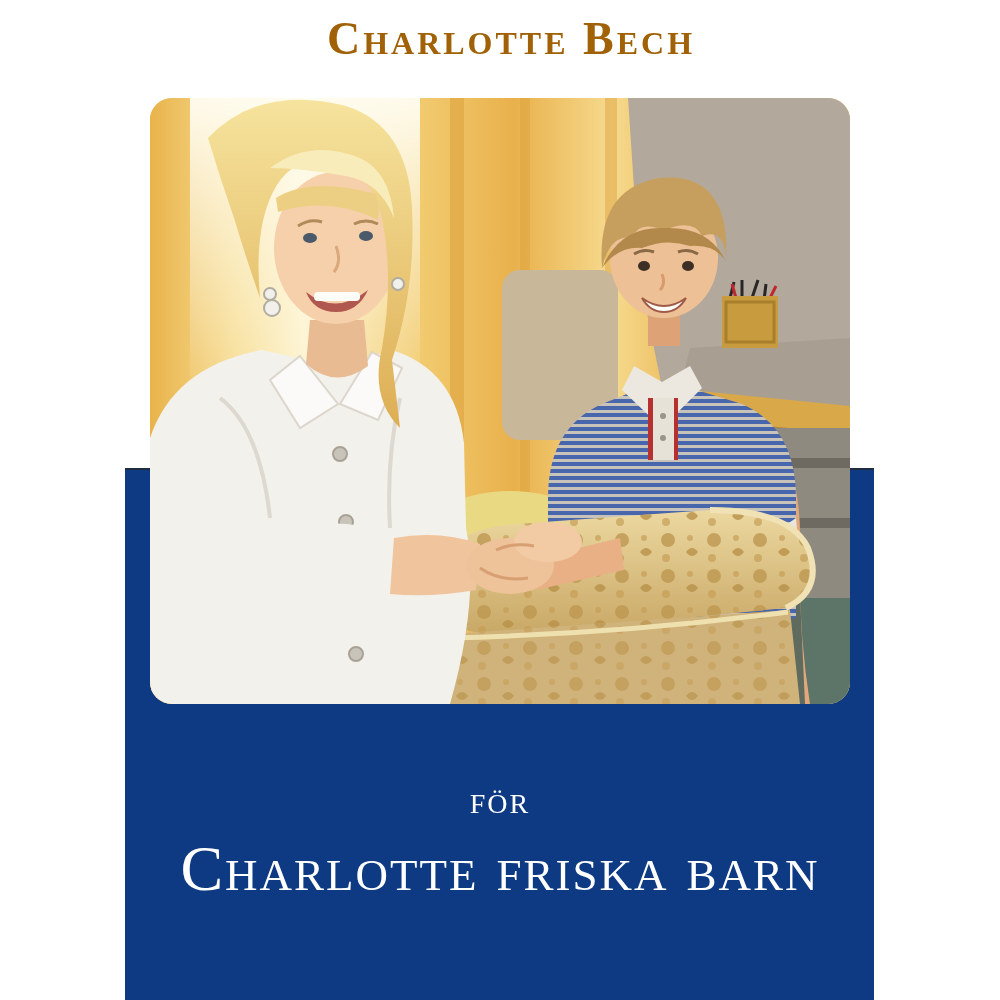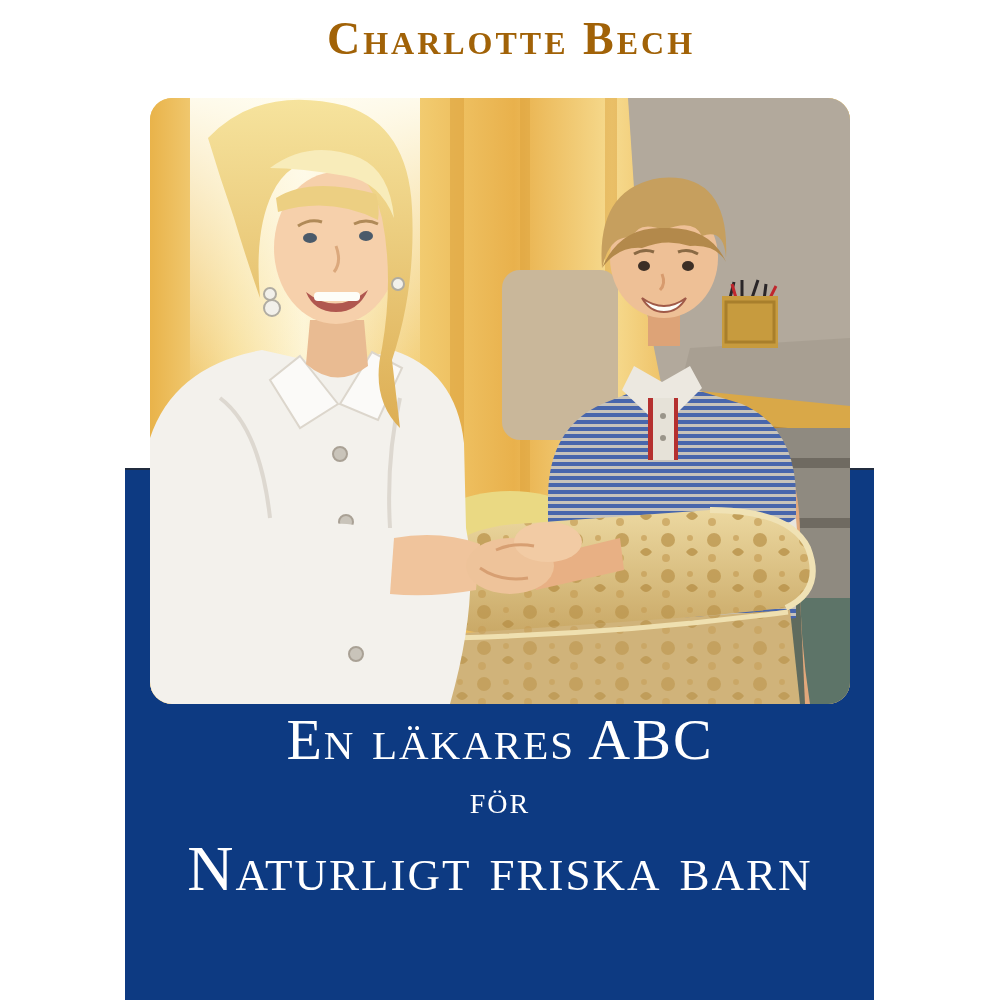--- a/index.html
+++ b/index.html
@@ -219,17 +219,16 @@
 
         <path d="M244 440 Q290 432 330 446 L326 492 Q280 500 240 496 Z" fill="#f0c49c"></path>
 
         <ellipse cx="360" cy="468" rx="44" ry="28" fill="#eec39a"></ellipse>
         <ellipse cx="398" cy="444" rx="34" ry="20" fill="#f2cba4"></ellipse>
         <path d="M330 470 q20 14 48 10 M346 452 q18 -8 38 -4" stroke="#d79f72" stroke-width="3" fill="none"></path>
       </g>
     </svg>
   </div>
 
-  <div class="title-line title-1">En läkares ABC</div>
   <div class="title-line title-2">för</div>
-  <div class="title-line title-3">Naturligt friska barn</div>
+  <div class="title-line title-3">Charlotte friska barn</div>
 
 </div>
 
 </body></html>

